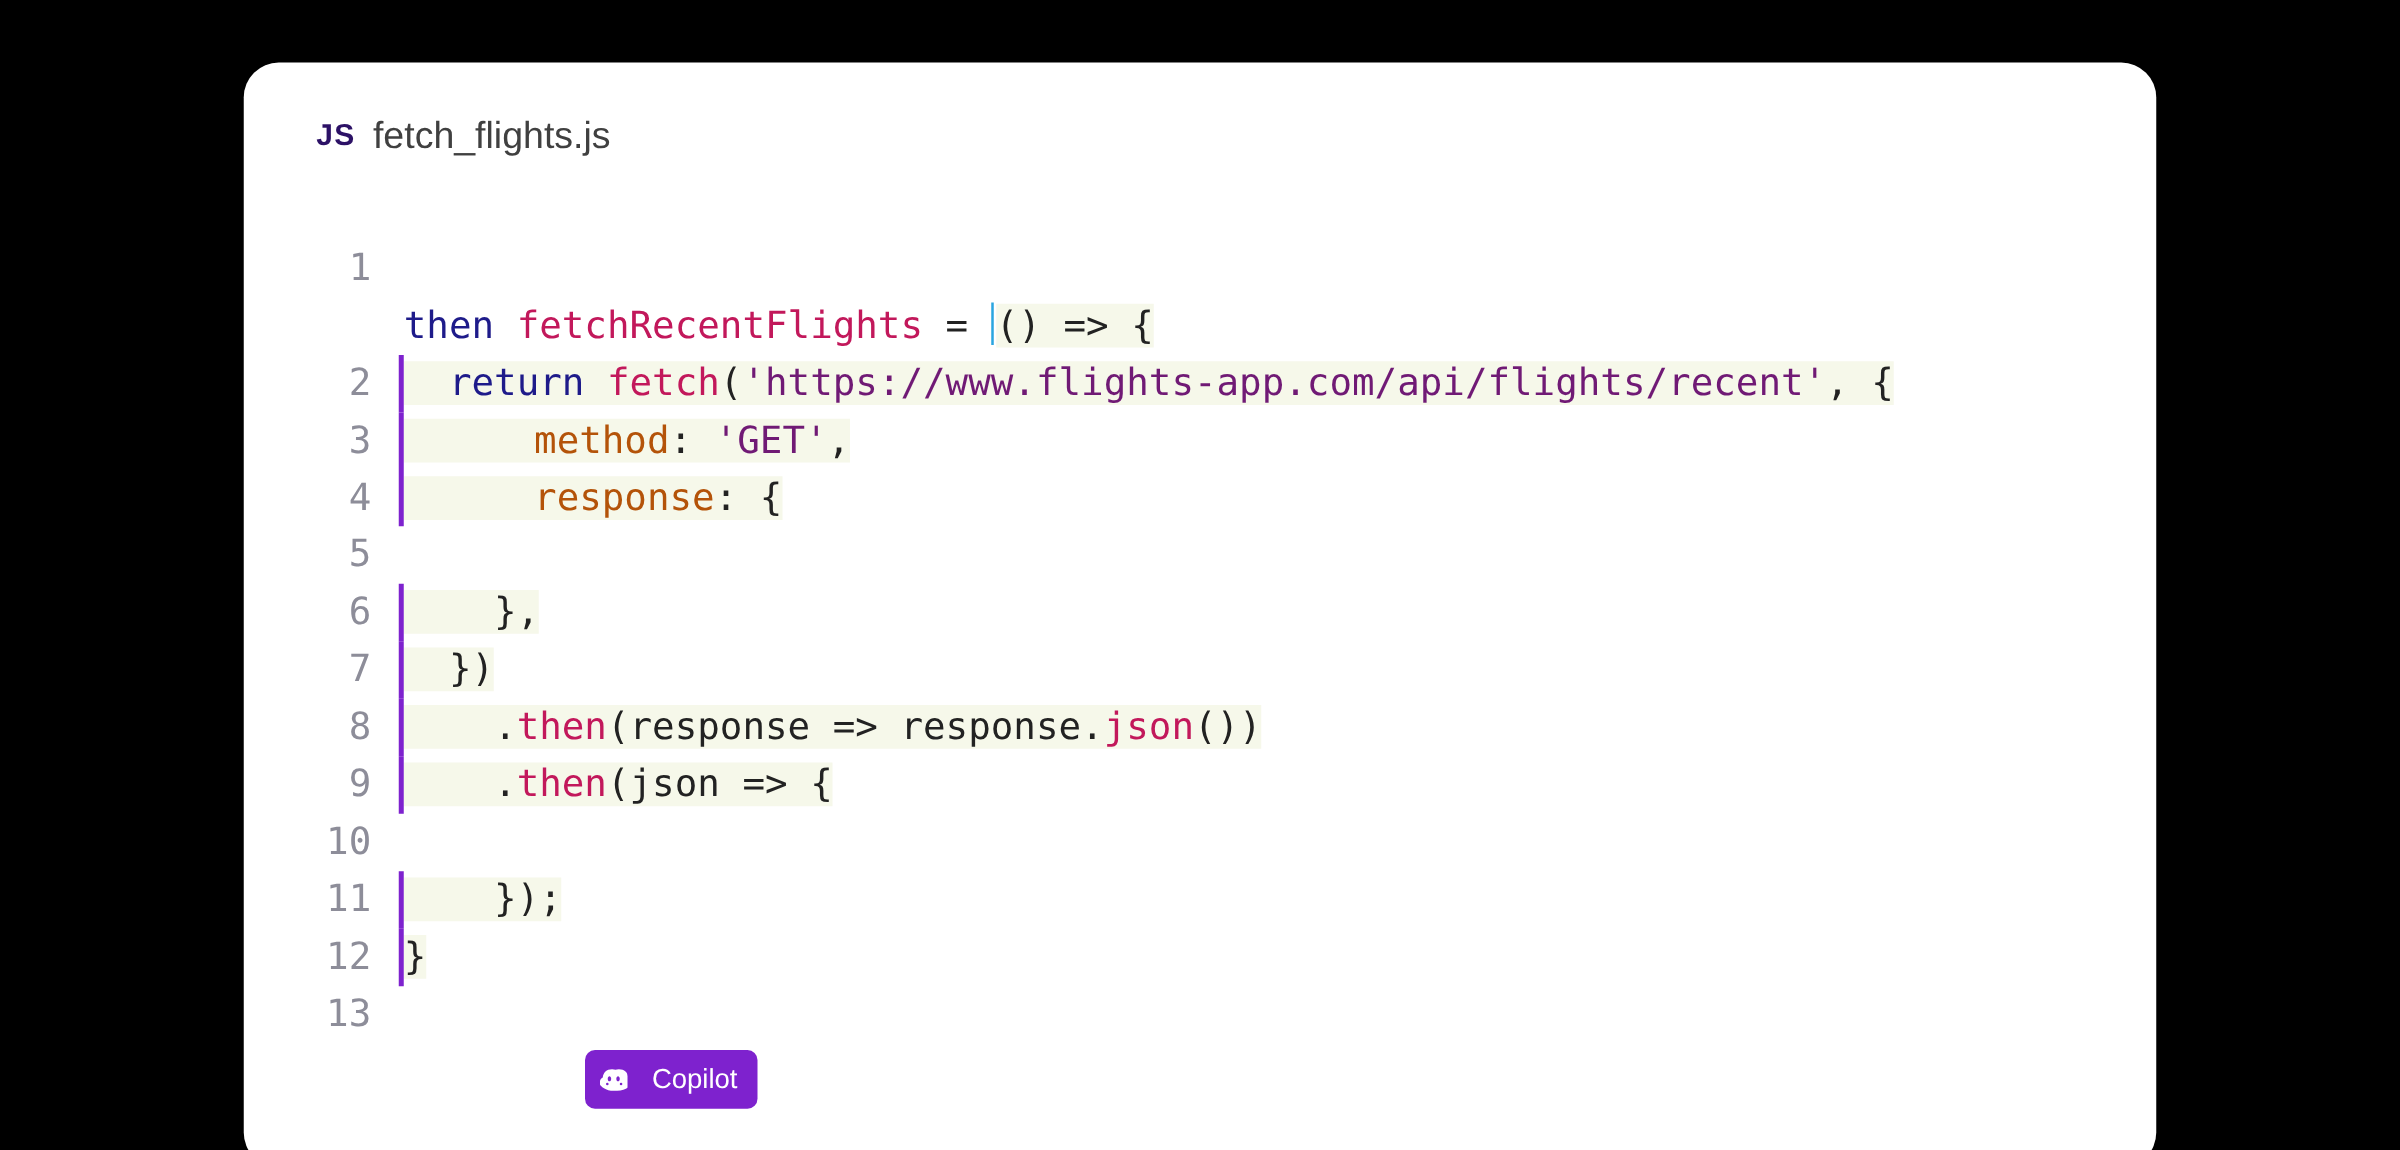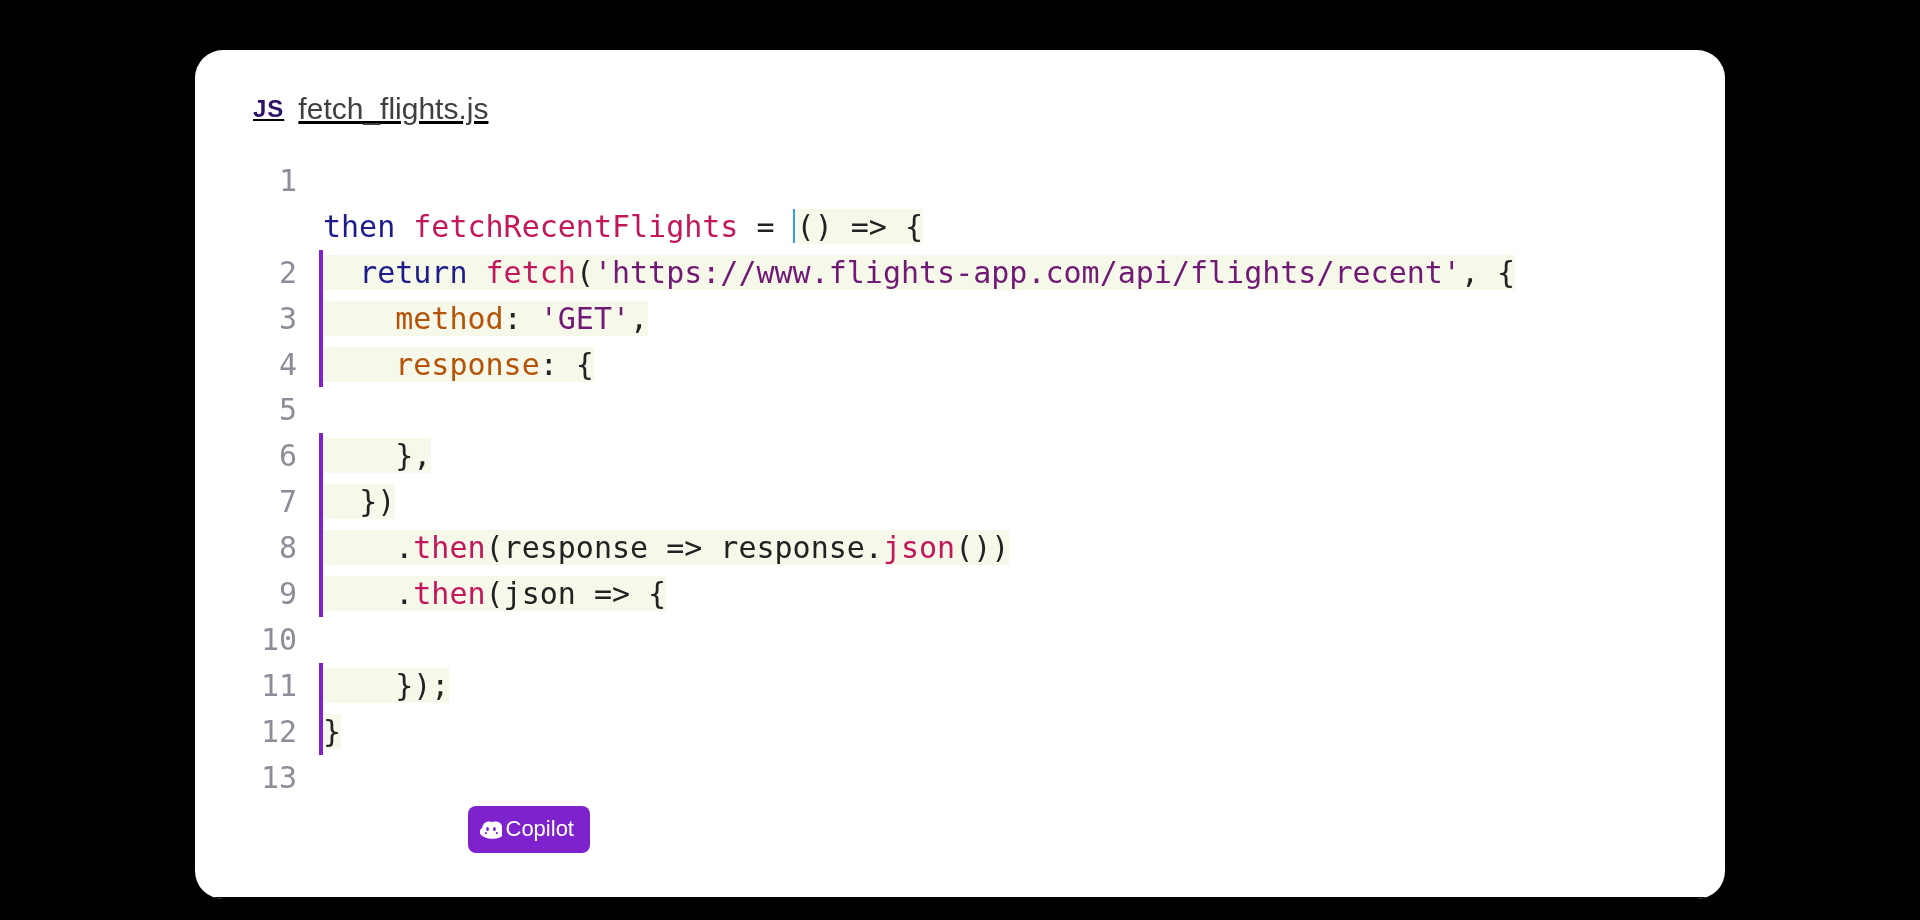--- a/index.html
+++ b/index.html
@@ -20,22 +20,21 @@
       border-radius:28px;
       box-shadow: 14px 14px 30px rgba(0,0,0,.6);
       padding:42px 60px 0 58px;
       overflow:hidden;
       position:relative;
     }
     .tab {
       display:flex;
       align-items:center;
       gap:14px;
-      margin-bottom:32px;
-      text-decoration:underline;
+      margin-bottom:66px;
     }
     .tab .js-badge {
       font-weight:800;
       font-size:24px;
       color:#2c1166;
       letter-spacing:1px;
       font-family: -apple-system, "Segoe UI", sans-serif;
     }
     .tab .fname {
       font-size:30px;
@@ -72,35 +71,35 @@
       width:4px;
       background:#7e22ce;
     }
     .hl {
       background:#f6f8ea;
       border-radius:0;
     }
     .kw  { color:#1e1b8a; }  
     .fn  { color:#c2185b; }  
     .str { color:#701a75; }
-    .prop{ color:#b45309; }  
+    .prop{ color:#b45309;margin-left:32px; }  
     .pl  { color:#222; }     
     .cursor {
       display:inline-block;
       width:2px;
       height:34px;
       background:#2aa5e0;
       vertical-align:-6px;
       margin:0 2px 0 0;
     }
     .copilot-pill {
       margin-top:6px;
       display:inline-flex;
       align-items:center;
-      gap:4px;
+      gap:20px;
       background:#7e22ce;
       color:#fff;
       font-family:-apple-system, sans-serif;
       font-size:22px;
       padding:6px 16px 7px 12px;
       border-radius:8px;
       font-weight:500;
     }
     .copilot-pill svg { width:22px; height:22px; }
     .l1-plain { color:#222; }

